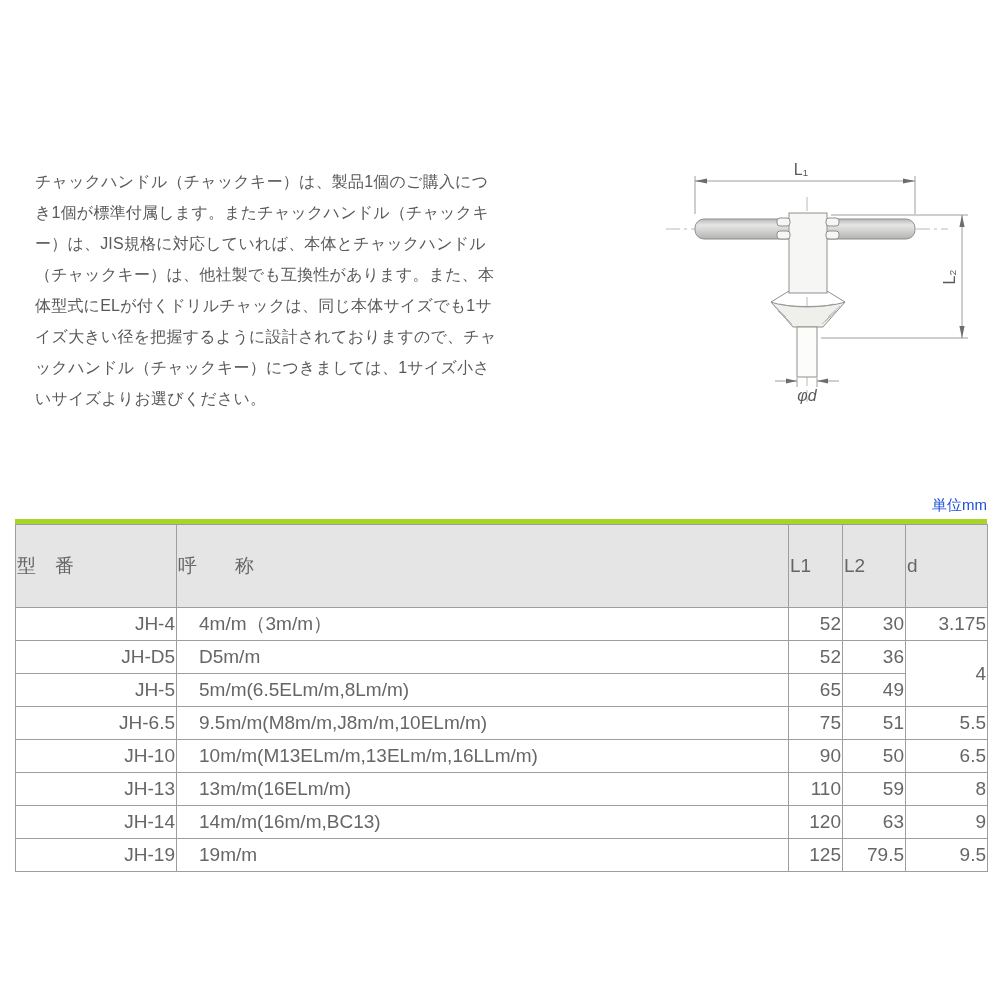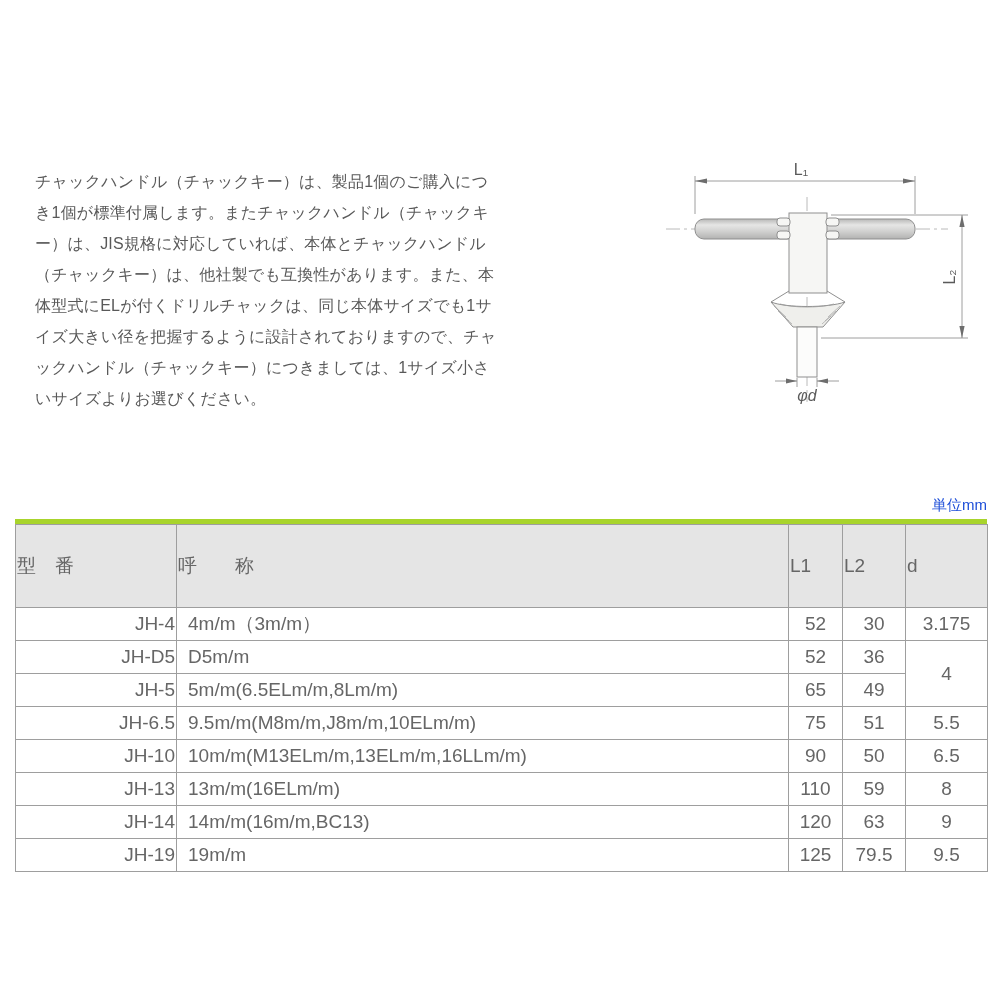--- a/index.html
+++ b/index.html
@@ -30,22 +30,22 @@
     font-size:19px;color:#666;border:1px solid #8f8f8f;
   }
   table.spec th,table.spec td{
     border:1px solid #9e9e9e;font-weight:normal;
     vertical-align:middle;overflow:hidden;white-space:nowrap;
   }
   table.spec thead th{height:80px;background:#e5e5e5;text-align:left;}
   table.spec tbody tr{height:33px;}
   table.spec td{background:#ffffff;}
   td.model-cell{text-align:right;padding-left:42px;}
-  td.name-cell{text-align:left;padding-left:11px;}
-  td.num-cell{text-align:center;}
+  td.name-cell{text-align:left;padding-left:22px;}
+  td.num-cell{text-align:right;}
 </style>
 </head>
 <body>
 
 <div class="intro">チャックハンドル（チャックキー）は、製品1個のご購入につ
 き1個が標準付属します。またチャックハンドル（チャックキ
 ー）は、JIS規格に対応していれば、本体とチャックハンドル
 （チャックキー）は、他社製でも互換性があります。また、本
 体型式にELが付くドリルチャックは、同じ本体サイズでも1サ
 イズ大きい径を把握するように設計されておりますので、チャ

